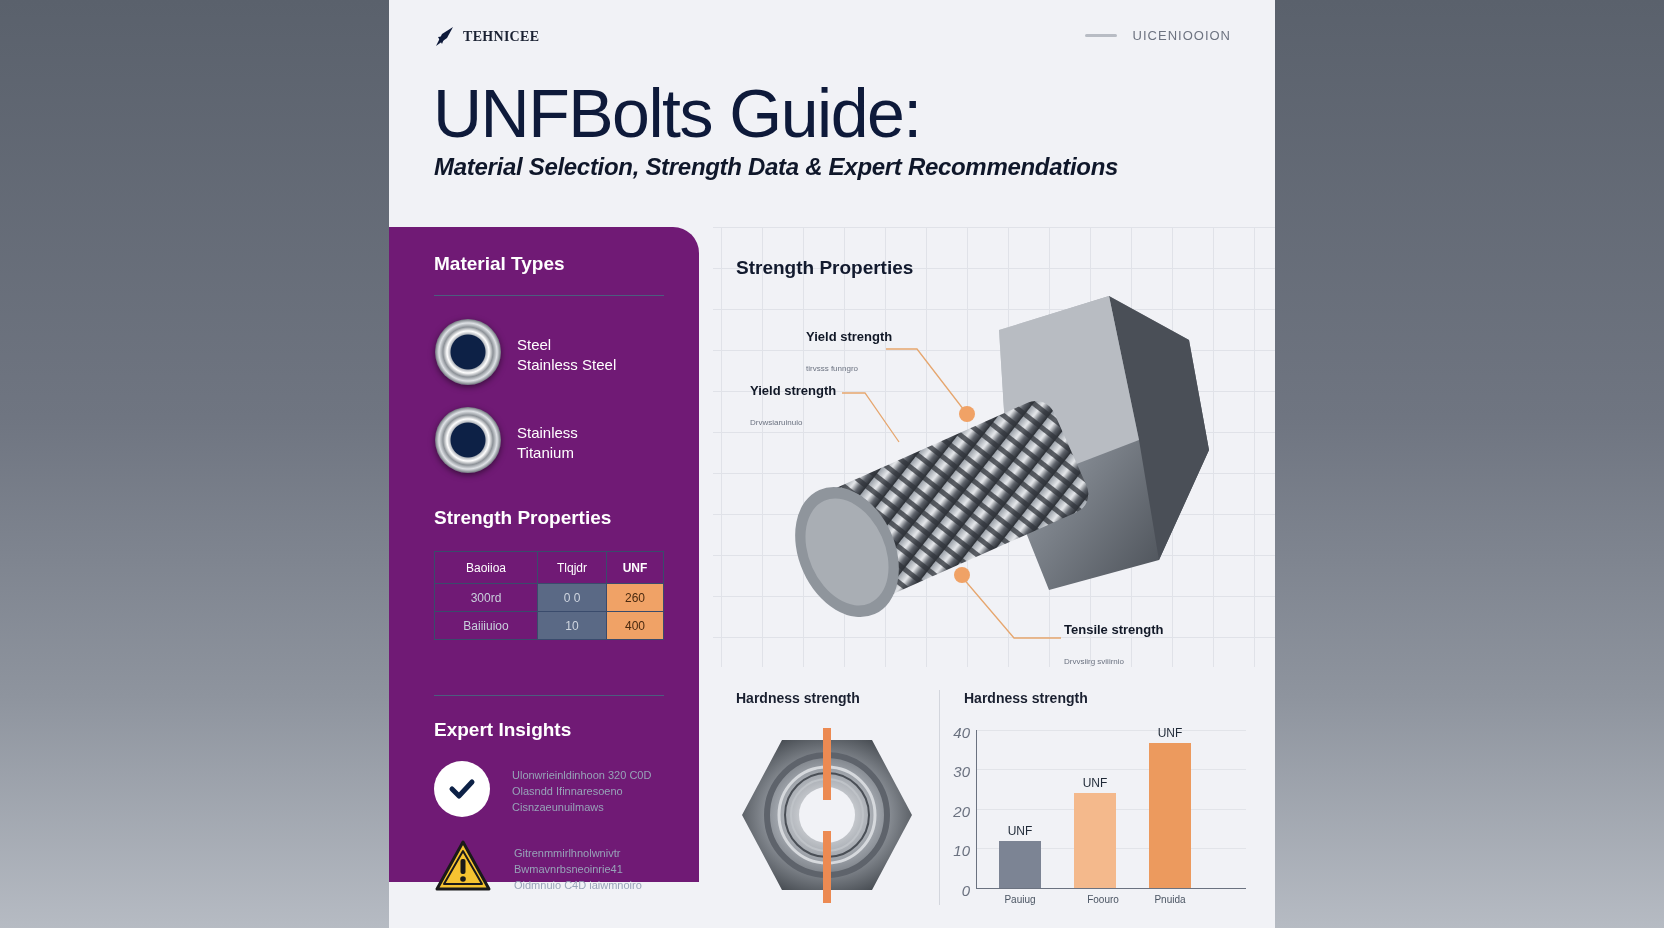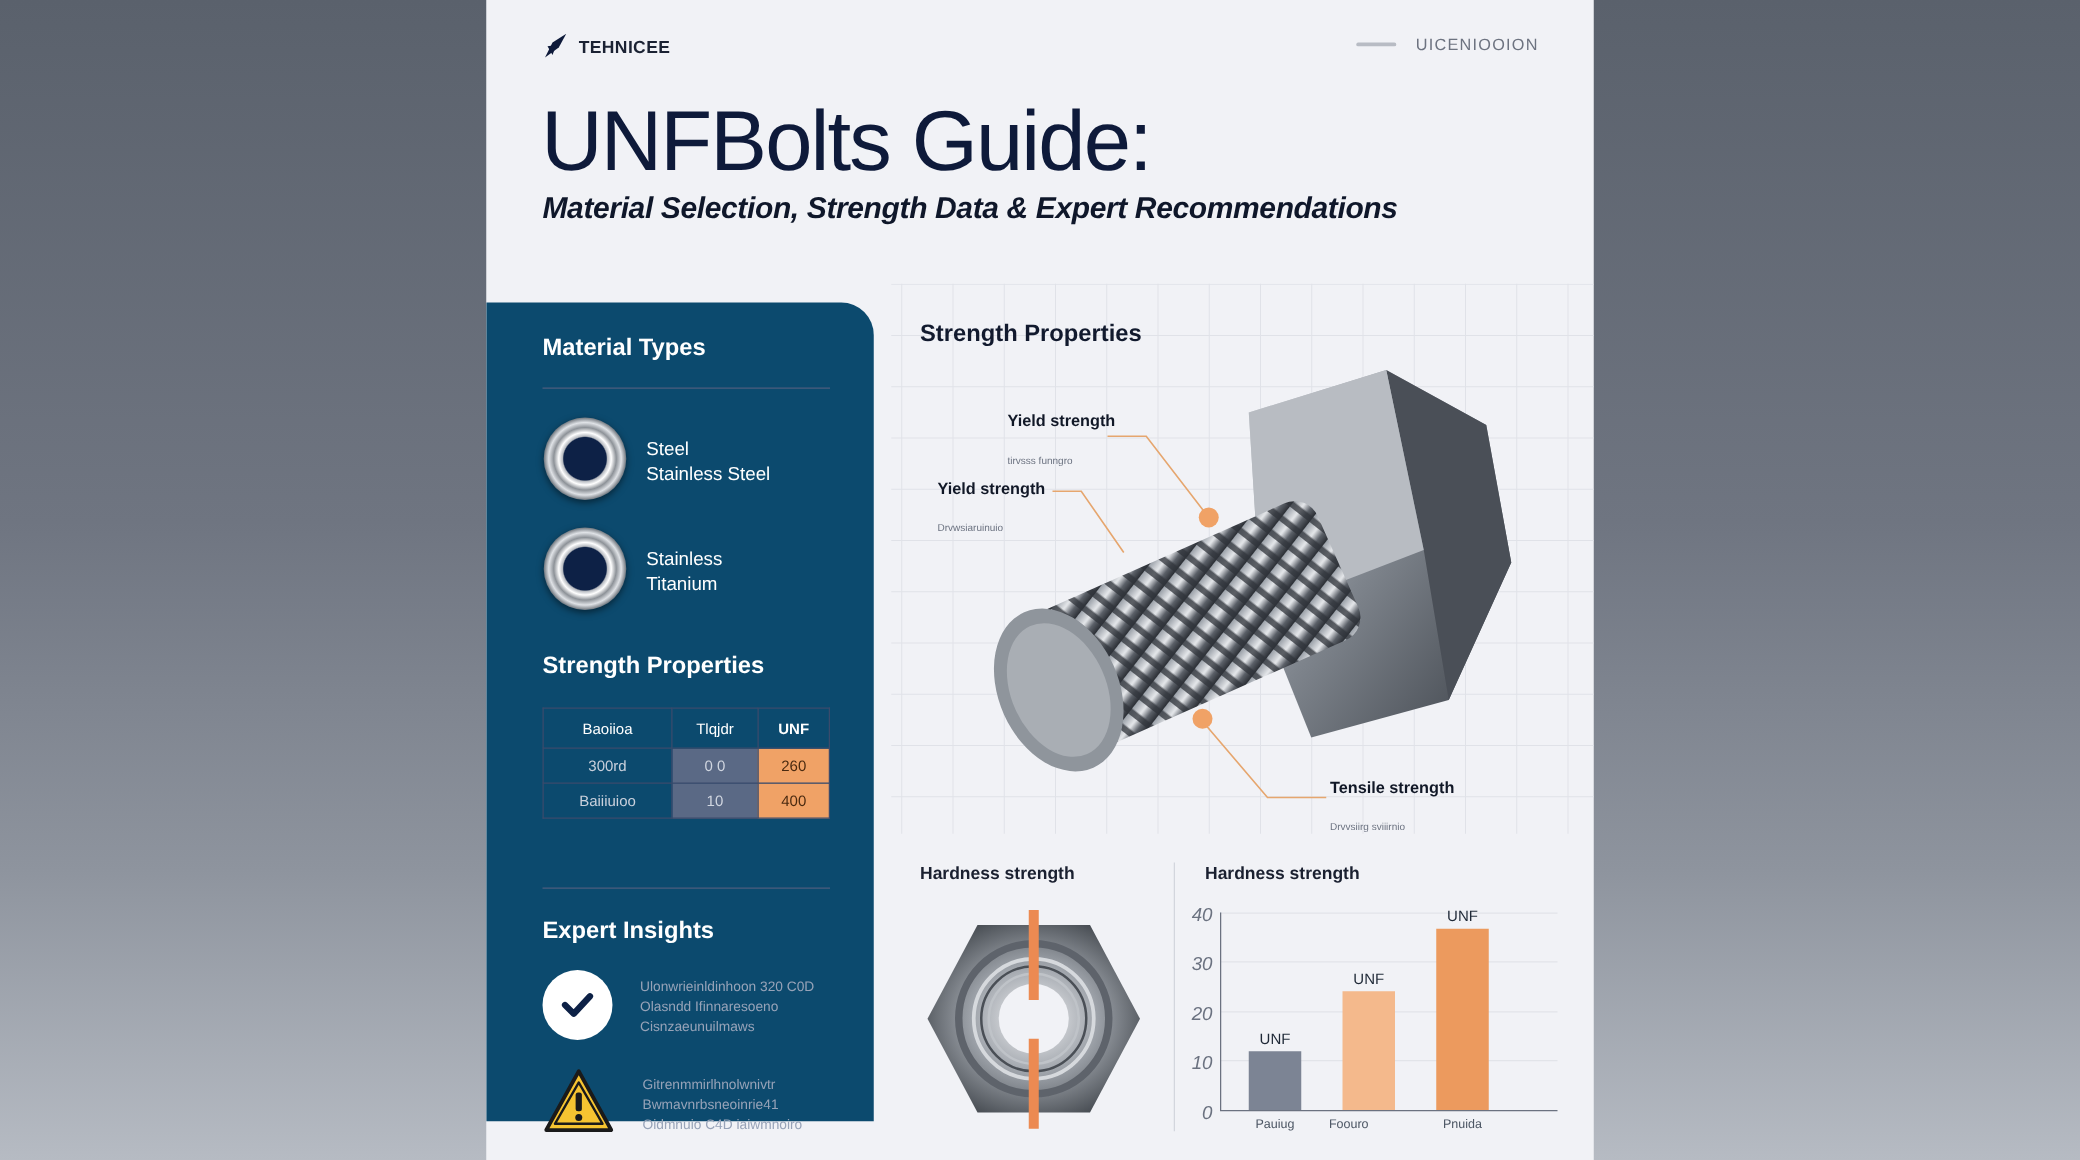--- a/index.html
+++ b/index.html
@@ -7,34 +7,34 @@
     body {
       font-family: "Liberation Sans", "DejaVu Sans", sans-serif;
       background: linear-gradient(180deg, #5a616c 0%, #6f7581 45%, #8e949e 75%, #b6bbc3 100%);
       position: relative;
     }
     .page {
       position: absolute; left: 389px; top: 0; width: 886px; height: 928px;
       background: #f1f2f6; overflow: hidden;
     }
     
-    .brand { position: absolute; left: 44px; top: 24px; display: flex; align-items: center; gap: 4px; }
+    .brand { position: absolute; left: 44px; top: 24px; display: flex; align-items: center; gap: 4px; font-family: Liberation Serif, serif; }
     .brand svg { width: 26px; height: 26px; }
     .brand-name { font-size: 14px; font-weight: 700; color: #1b2233; letter-spacing: 0.3px; }
     .top-right { position: absolute; right: 44px; top: 28px; display: flex; align-items: center; gap: 16px; }
     .top-line { width: 32px; height: 3px; background: #b8bcc4; border-radius: 2px; }
     .top-label { font-size: 13px; color: #6d7380; letter-spacing: 1px; }
 
     .title { position: absolute; left: 44px; top: 74px; font-size: 68px; font-weight: 400; color: #0e1a3a; letter-spacing: -1.5px; }
     .subtitle { position: absolute; left: 45px; top: 153px; font-size: 24px; font-weight: 700; color: #0f172a; letter-spacing: -0.3px; font-style: italic; }
 
     
     .sidebar {
-      position: absolute; left: 0; top: 242px; width: 310px; height: 655px;
-      background: #0c4a6e; border-top-right-radius: 26px;
+      position: absolute; left: 0; top: 227px; width: 310px; height: 655px;
+      background: #701a75; border-top-right-radius: 26px;
     }
     .sb-h { position: absolute; left: 45px; font-size: 19px; font-weight: 700; color: #ffffff; }
     .sb-rule { position: absolute; left: 45px; width: 230px; height: 1px; background: #4c5d7e; }
     .washer {
       position: absolute; left: 46px; width: 66px; height: 66px; border-radius: 50%;
       background: radial-gradient(circle at 50% 50%, #0d2146 0 17px, #b6bac0 18px, #ffffff 21px, #8d9298 25px, #dfe2e6 29px, #6f757c 33px);
       box-shadow: 0 2px 6px rgba(0,0,0,0.5);
     }
     .mat-text { position: absolute; left: 128px; font-size: 15px; color: #ffffff; line-height: 20px; }
     .sp-table { position: absolute; left: 45px; top: 324px; width: 230px; border-collapse: collapse; font-size: 12px; }
@@ -247,16 +247,16 @@
     <div class="xaxis"></div>
 
     <div class="bar" style="left:55px; top:121px; height:47px; background:#7c8494"></div>
     <div class="bar-lbl" style="left:46px; top:104px">UNF</div>
     <div class="bar" style="left:130px; top:73px; height:95px; background:#f4b98c"></div>
     <div class="bar-lbl" style="left:121px; top:56px">UNF</div>
     <div class="bar" style="left:205px; top:23px; height:145px; background:#ec9a5e"></div>
     <div class="bar-lbl" style="left:196px; top:6px">UNF</div>
 
     <div class="x-lbl" style="left:41px">Pauiug</div>
-    <div class="x-lbl" style="left:100px">Foouro</div>
+    <div class="x-lbl" style="left:124px">Foouro</div>
     <div class="x-lbl" style="left:191px">Pnuida</div>
   </div>
 </div>
 
 </body></html>

